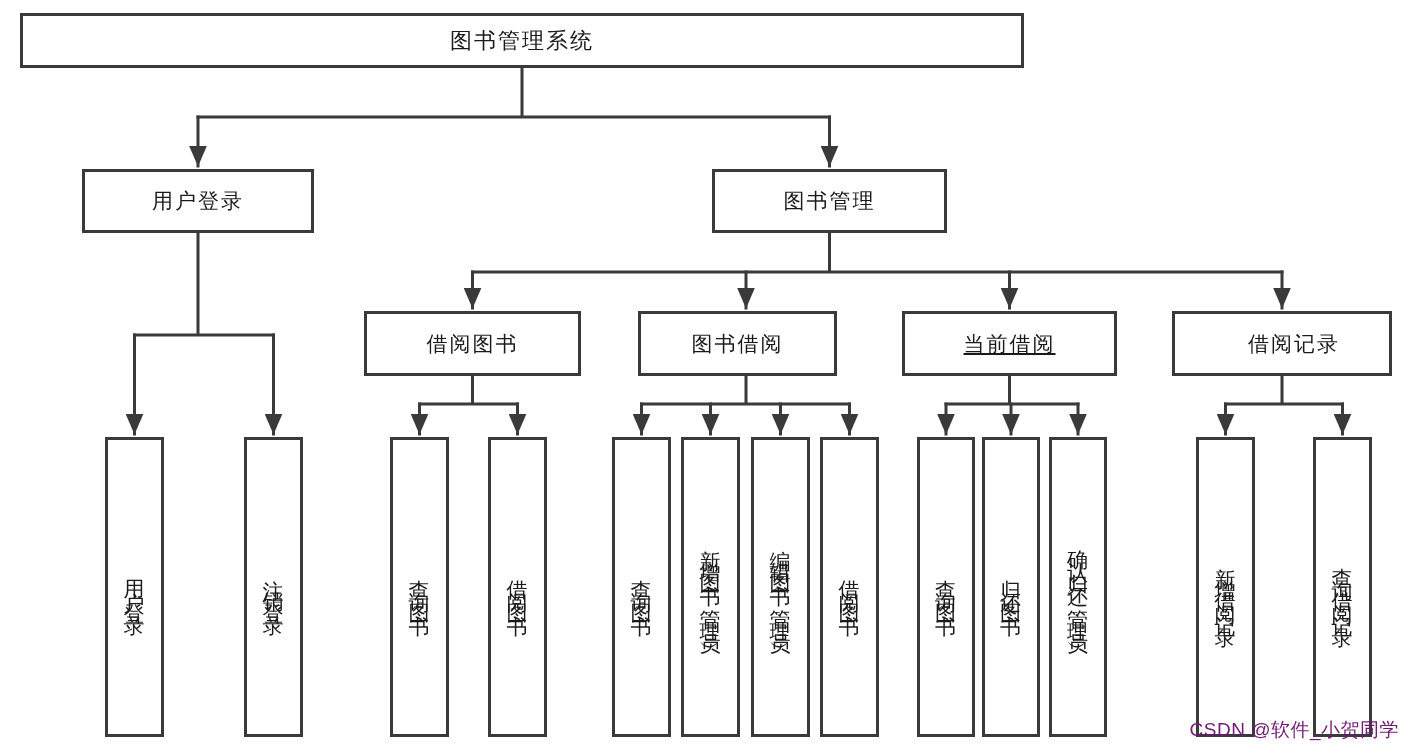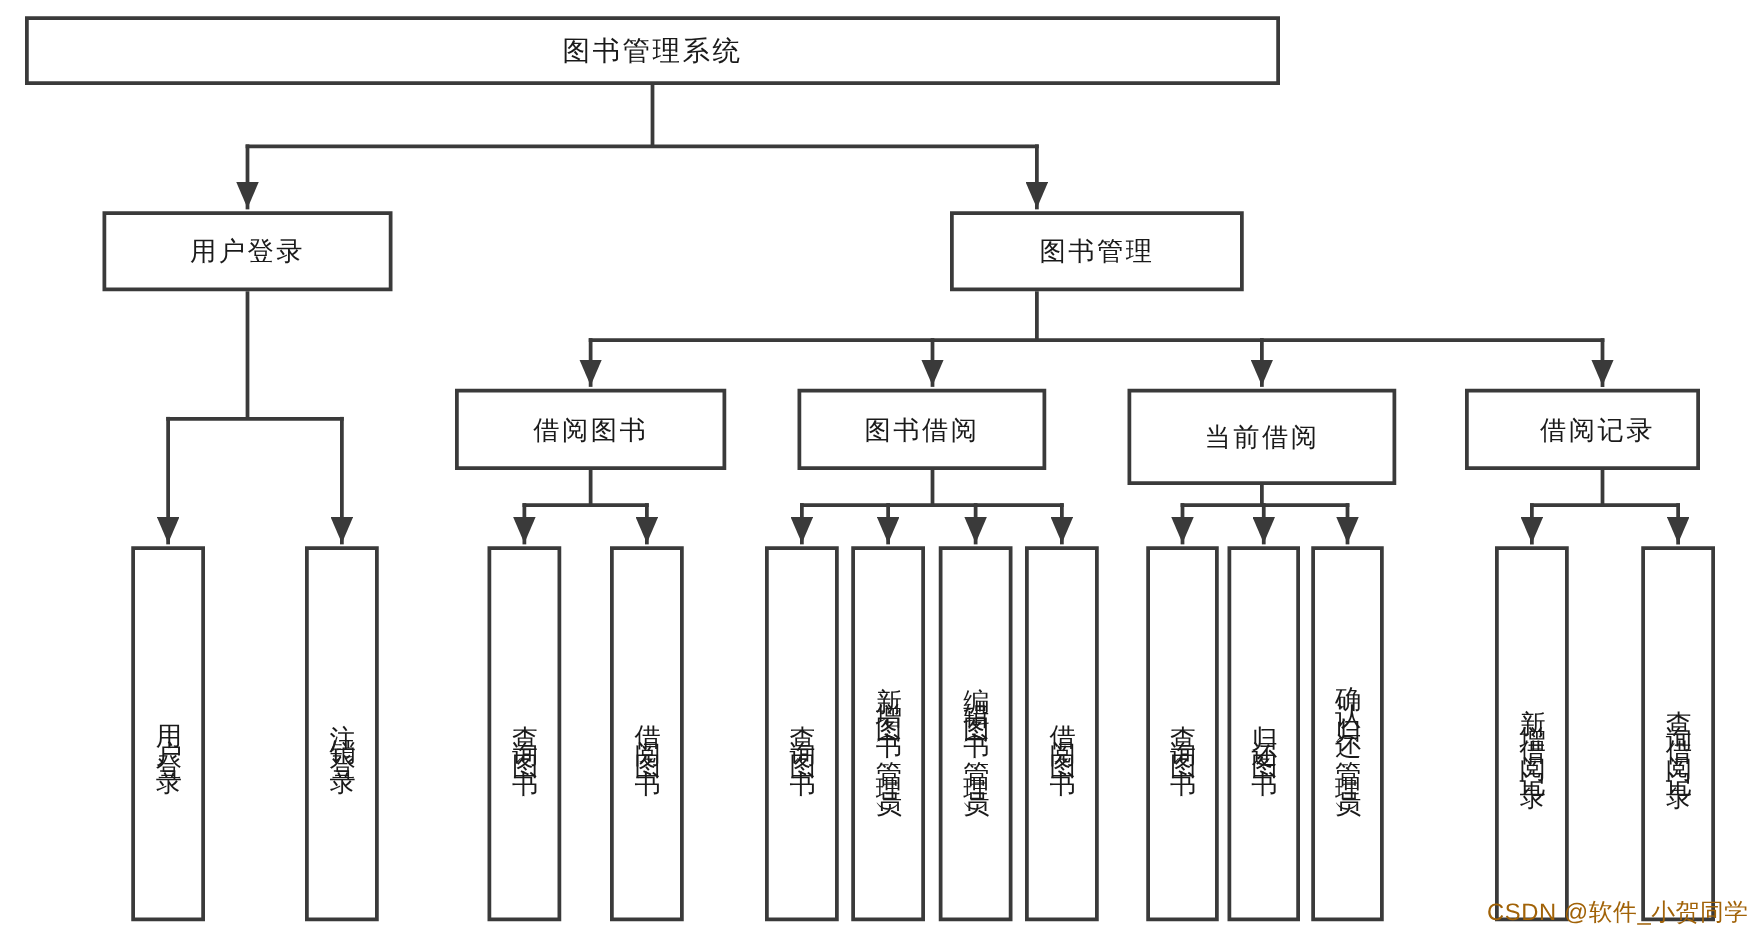--- a/index.html
+++ b/index.html
@@ -36,21 +36,21 @@
     font-size: 21px;
     letter-spacing: 12px;
     line-height: 1;
   }
   .watermark {
     position: absolute;
     right: 6px;
     bottom: 4px;
     font-size: 19px;
     letter-spacing: 0.5px;
-    color: #a16207;
+    color: #701a75;
     white-space: nowrap;
   }
   .cline { stroke: #3a3a3a; stroke-width: 3; fill: none; stroke-linecap: square; }
 </style>
 </head>
 <body>
 
 <div class="stage">
 
   <svg class="connector-layer" width="1405" height="747" viewBox="0 0 1405 747" xmlns="http://www.w3.org/2000/svg">
@@ -104,26 +104,26 @@
     <g>
       <path class="cline" d="M1282 376 V404 M1225.5 404 H1342.5"></path>
       <path class="cline" d="M1225.5 404 V434" marker-end="url(#ah)"></path>
       <path class="cline" d="M1342.5 404 V434" marker-end="url(#ah)"></path>
     </g>
   </svg>
 
   <div class="bx root-tx" style="left:20px; top:13px; width:1004px; height:55px;">图书管理系统</div>
 
   <div class="bx htx" style="left:82px; top:169px; width:232px; height:64px;">用户登录</div>
-  <div class="bx htx" style="left:712px; top:169px; width:235px; height:64px;margin-left:48px;">图书管理</div>
+  <div class="bx htx" style="left:712px; top:169px; width:235px; height:64px;">图书管理</div>
 
   <div class="bx htx" style="left:364px; top:311px; width:217px; height:65px;">借阅图书</div>
   <div class="bx htx" style="left:638px; top:311px; width:199px; height:65px;">图书借阅</div>
-  <div class="bx htx" style="left:902px; top:311px; width:215px; height:77px;">当前借阅</div>
-  <div class="bx htx" style="left:1172px; top:311px; width:188px; height:65px;padding-left:24px;">借阅记录</div>
+  <div class="bx htx" style="left:902px; top:311px; width:215px; height:65px;text-decoration:underline;">当前借阅</div>
+  <div class="bx htx" style="left:1172px; top:311px; width:220px; height:65px;padding-left:24px;">借阅记录</div>
 
   <div class="bx vtx" style="left:105px; top:437px; width:59px; height:300px;">用户登录</div>
   <div class="bx vtx" style="left:244px; top:437px; width:59px; height:300px;">注销登录</div>
 
   <div class="bx vtx" style="left:390px; top:437px; width:59px; height:300px;">查询图书</div>
   <div class="bx vtx" style="left:488px; top:437px; width:59px; height:300px;">借阅图书</div>
 
   <div class="bx vtx" style="left:612px; top:437px; width:59px; height:300px;">查询图书</div>
   <div class="bx vtx" style="left:681px; top:437px; width:59px; height:300px;">新增图书（管理员）</div>
   <div class="bx vtx" style="left:751px; top:437px; width:59px; height:300px;">编辑图书（管理员）</div>

